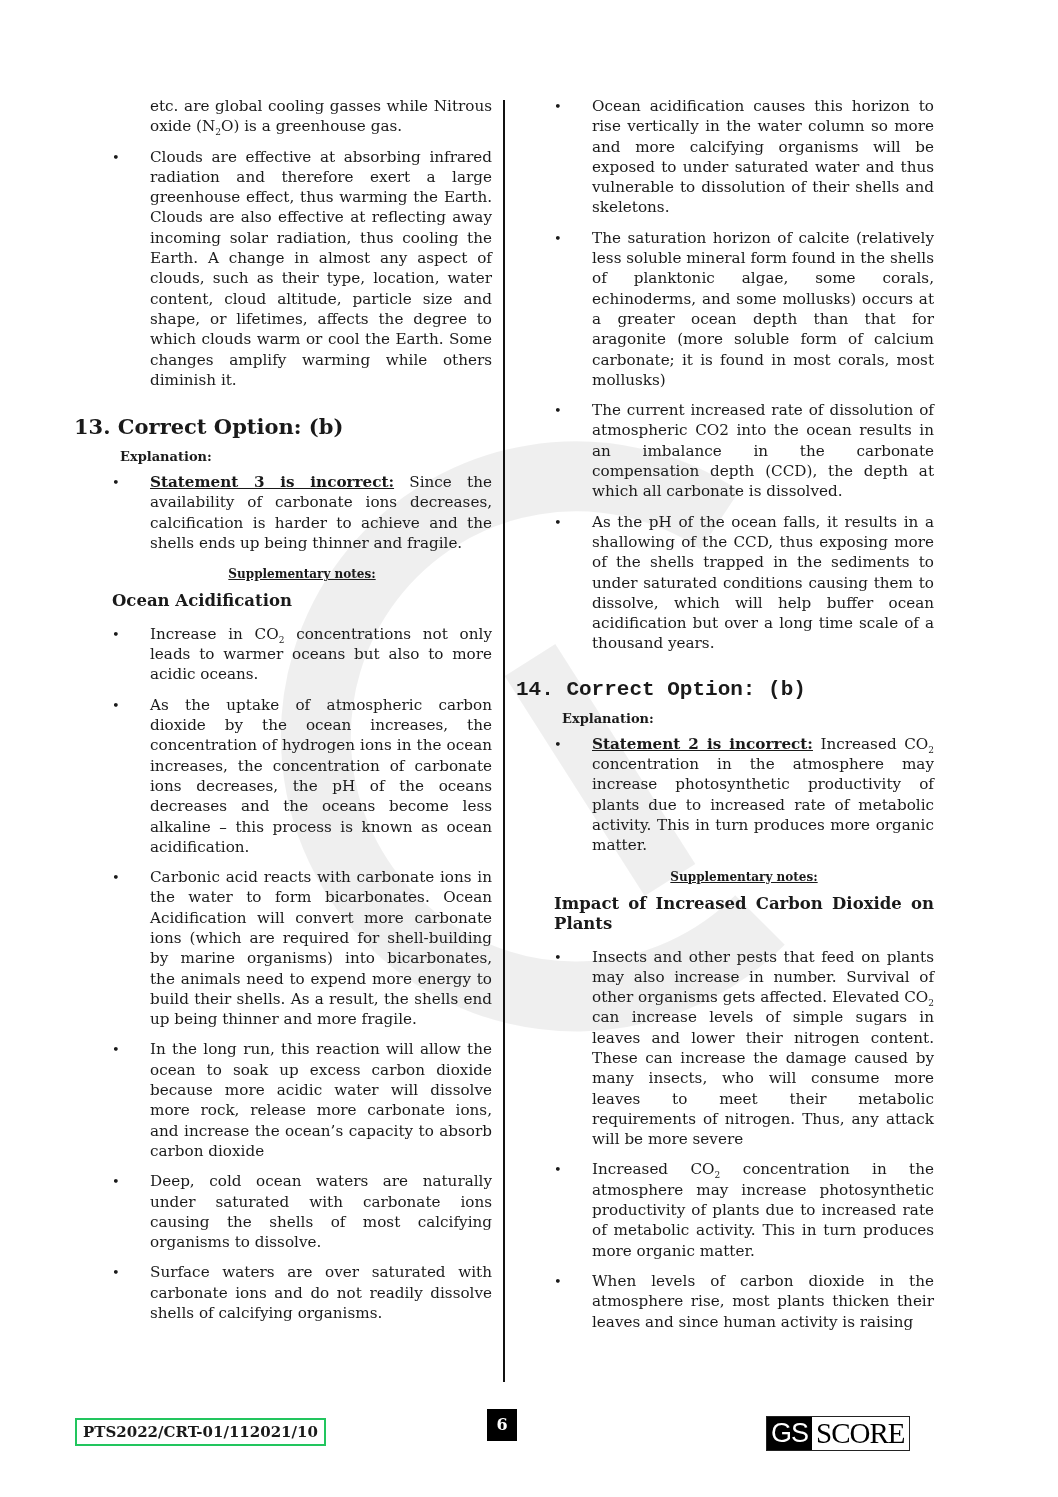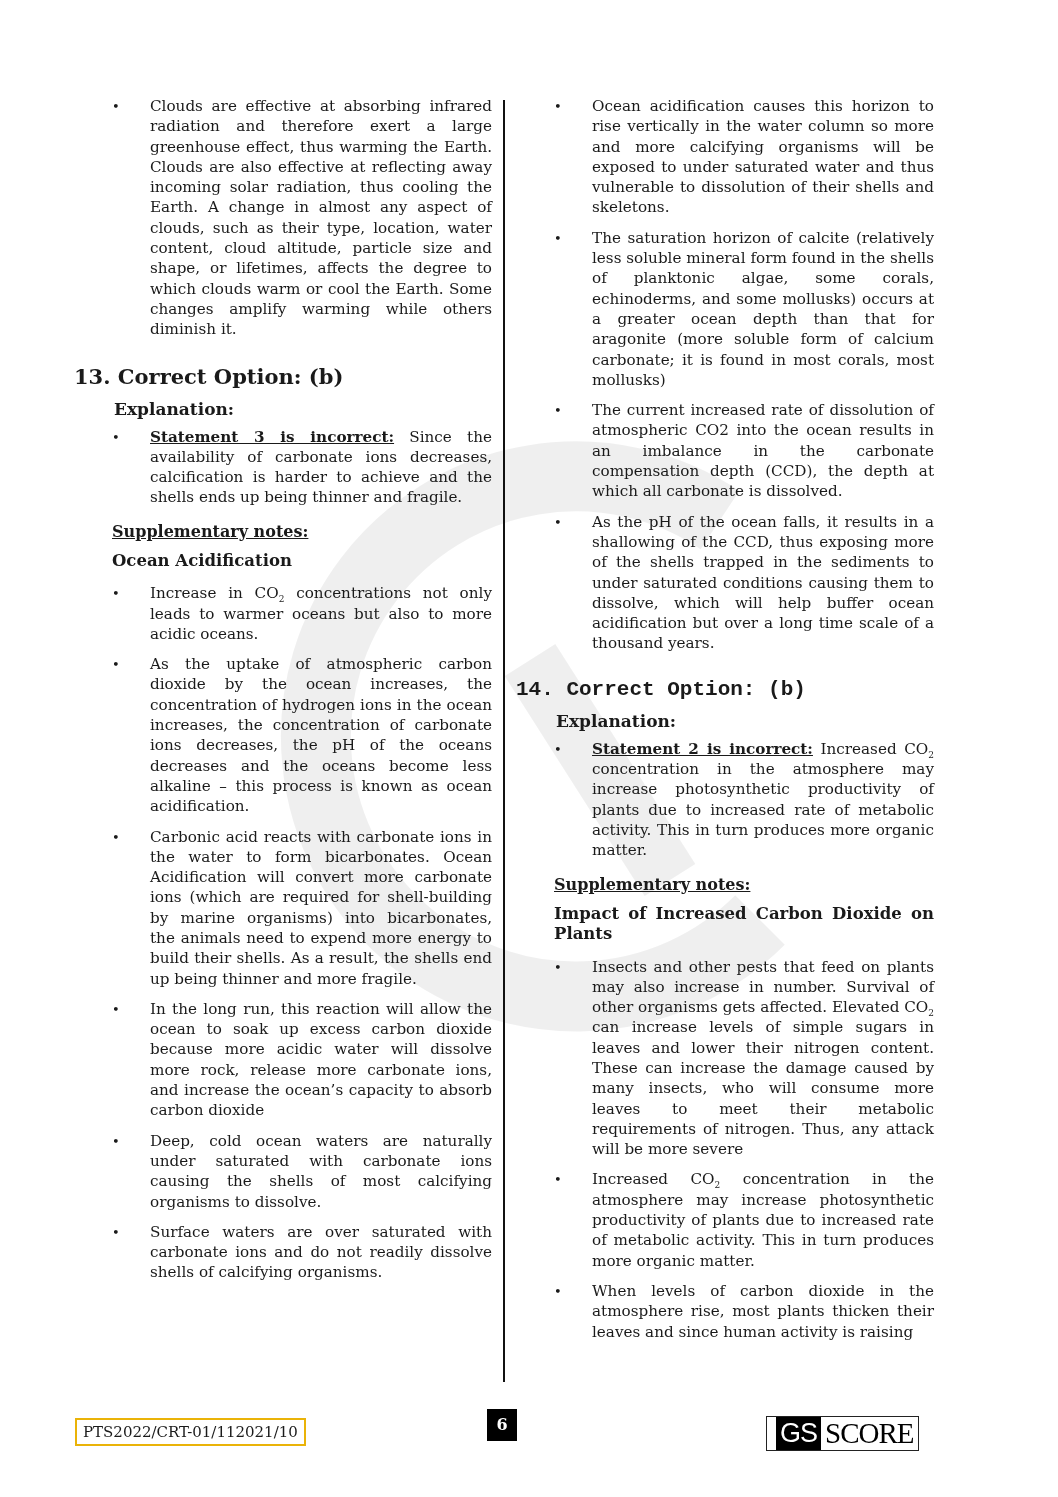--- a/index.html
+++ b/index.html
@@ -11,47 +11,50 @@
     .col { position: absolute; top: 96px; width: 380px; }
     .col-left { left: 112px; }
     .col-right { left: 554px; }
     .divider { position: absolute; left: 503px; top: 100px; width: 2px; height: 1282px; background: #111; }
     .bullet { position: relative; padding-left: 38px; margin-bottom: 10px;
       font-size: 15.2px; line-height: 20.3px; text-align: justify; }
     .bullet::before { content: "\2022"; position: absolute; left: 0; top: 1px; font-size: 13px; }
     .cont { padding-left: 38px; font-size: 15.2px; line-height: 20.3px; text-align: justify; margin-bottom: 10px; }
     .q-head { font-weight: bold; font-size: 21px; margin: 24px 0 10px -38px; white-space: nowrap; }
     .col-right .q-head { margin-left: -38px; font-family: Liberation Mono, monospace; }
-    .sub-head { font-weight: bold; font-size: 17px; margin: 6px 0 8px 2px; }
-    .supp { font-weight: bold; font-size: 16px; text-decoration: underline; margin: 14px 0 10px 0; }
+    .sub-head { font-weight: bold; font-size: 13px; margin: 6px 0 8px 8px; }
+    .supp { font-weight: bold; font-size: 12px; text-decoration: underline; margin: 14px 0 10px 0; text-align: center; }
     .topic { font-weight: bold; font-size: 16.5px; margin: 4px 0 12px 0; line-height: 20.5px; text-align: justify; }
     .stmt { font-weight: bold; text-decoration: underline; }
     sub { font-size: 9px; line-height: 0; }
-    .footer-code { position: absolute; left: 75px; top: 1418px; border: 2px solid #eab308;
-      padding: 3px 6px; font-weight: normal; font-size: 15px; font-family: "DejaVu Serif", "Liberation Serif", serif; }
+    .footer-code { position: absolute; left: 75px; top: 1418px; border: 2px solid #22c55e;
+      padding: 3px 6px; font-weight: bold; font-size: 15px; font-family: "DejaVu Serif", "Liberation Serif", serif; }
     .page-num { position: absolute; left: 487px; top: 1409px; width: 30px; height: 32px; background: #000;
       color: #fff; font-weight: bold; font-size: 16px; text-align: center; line-height: 32px; }
     .logo { position: absolute; left: 766px; top: 1416px; height: 33px; border: 1.5px solid #222;
-      display: flex; align-items: stretch; font-family: "Liberation Sans", sans-serif; padding-left: 9px; }
+      display: flex; align-items: stretch; font-family: "Liberation Sans", sans-serif; }
     .logo .gs { background: #000; color: #fff; font-size: 27px; line-height: 33px; padding: 0 4px; letter-spacing: -1px; }
     .logo .score { color: #000; font-size: 29px; line-height: 33px; padding: 0 4px; letter-spacing: -1px; font-family: Liberation Serif, serif; }
   </style>
 </head>
 <body>
 
 <div class="page">
 
   <svg class="watermark" viewBox="0 0 700 700">
     <path d="M520 120 A260 260 0 1 0 560 520" fill="none" stroke="#000" stroke-width="70"></path>
     <path d="M330 260 L470 480" stroke="#000" stroke-width="60"></path>
   </svg>
 
   <div class="divider"></div>
 
   <div class="col col-left">
+    <div class="cont" style="padding-left:38px;margin-left:0;">
+      <span>etc. are global cooling gasses while Nitrous oxide (N</span><sub>2</sub><span>O) is a greenhouse gas.</span>
+    </div>
     <div class="bullet">
       <span>Clouds are effective at absorbing infrared radiation and therefore exert a large greenhouse effect, thus warming the Earth. Clouds are also effective at reflecting away incoming solar radiation, thus cooling the Earth. A change in almost any aspect of clouds, such as their type, location, water content, cloud altitude, particle size and shape, or lifetimes, affects the degree to which clouds warm or cool the Earth. Some changes amplify warming while others diminish it.</span>
     </div>
 
     <div class="q-head">13. Correct Option: (b)</div>
     <div class="sub-head">Explanation:</div>
     <div class="bullet">
       <span class="stmt">Statement 3 is incorrect:</span><span> Since the availability of carbonate ions decreases, calcification is harder to achieve and the shells ends up being thinner and fragile.</span>
     </div>
     <div class="supp">Supplementary notes:</div>

